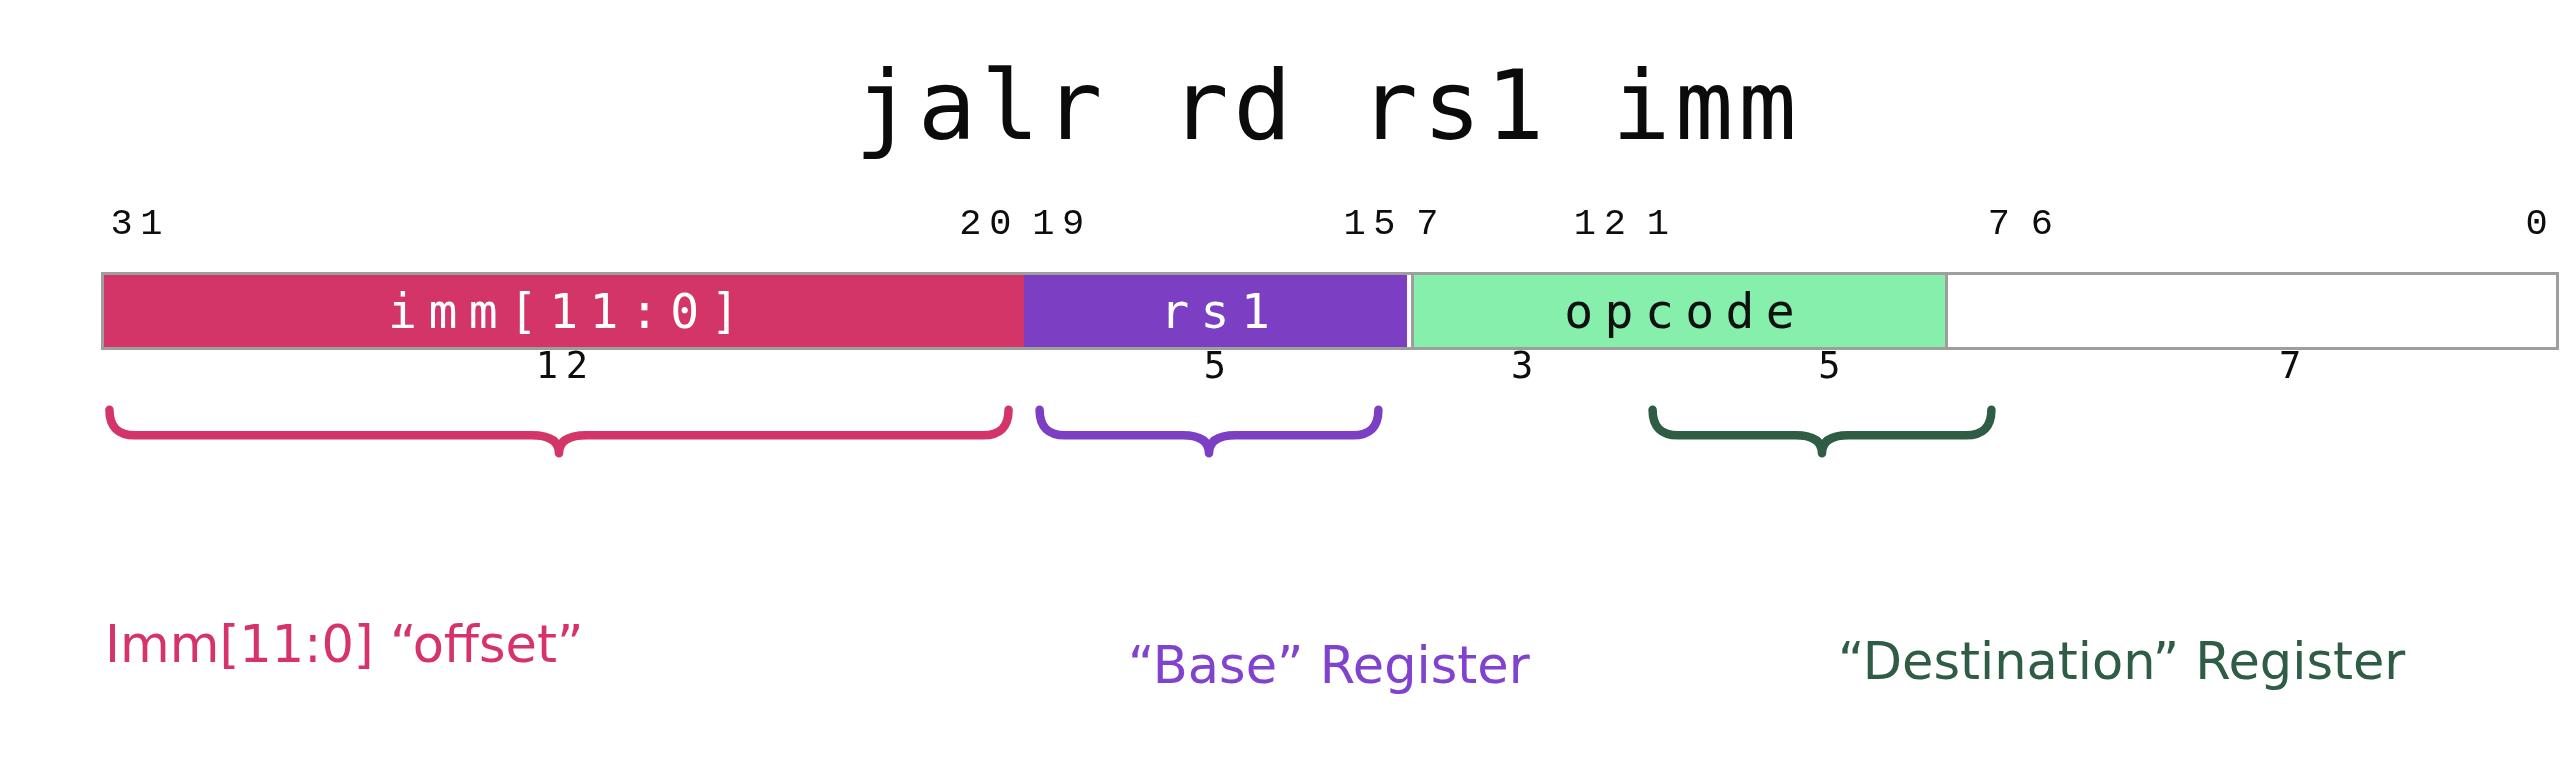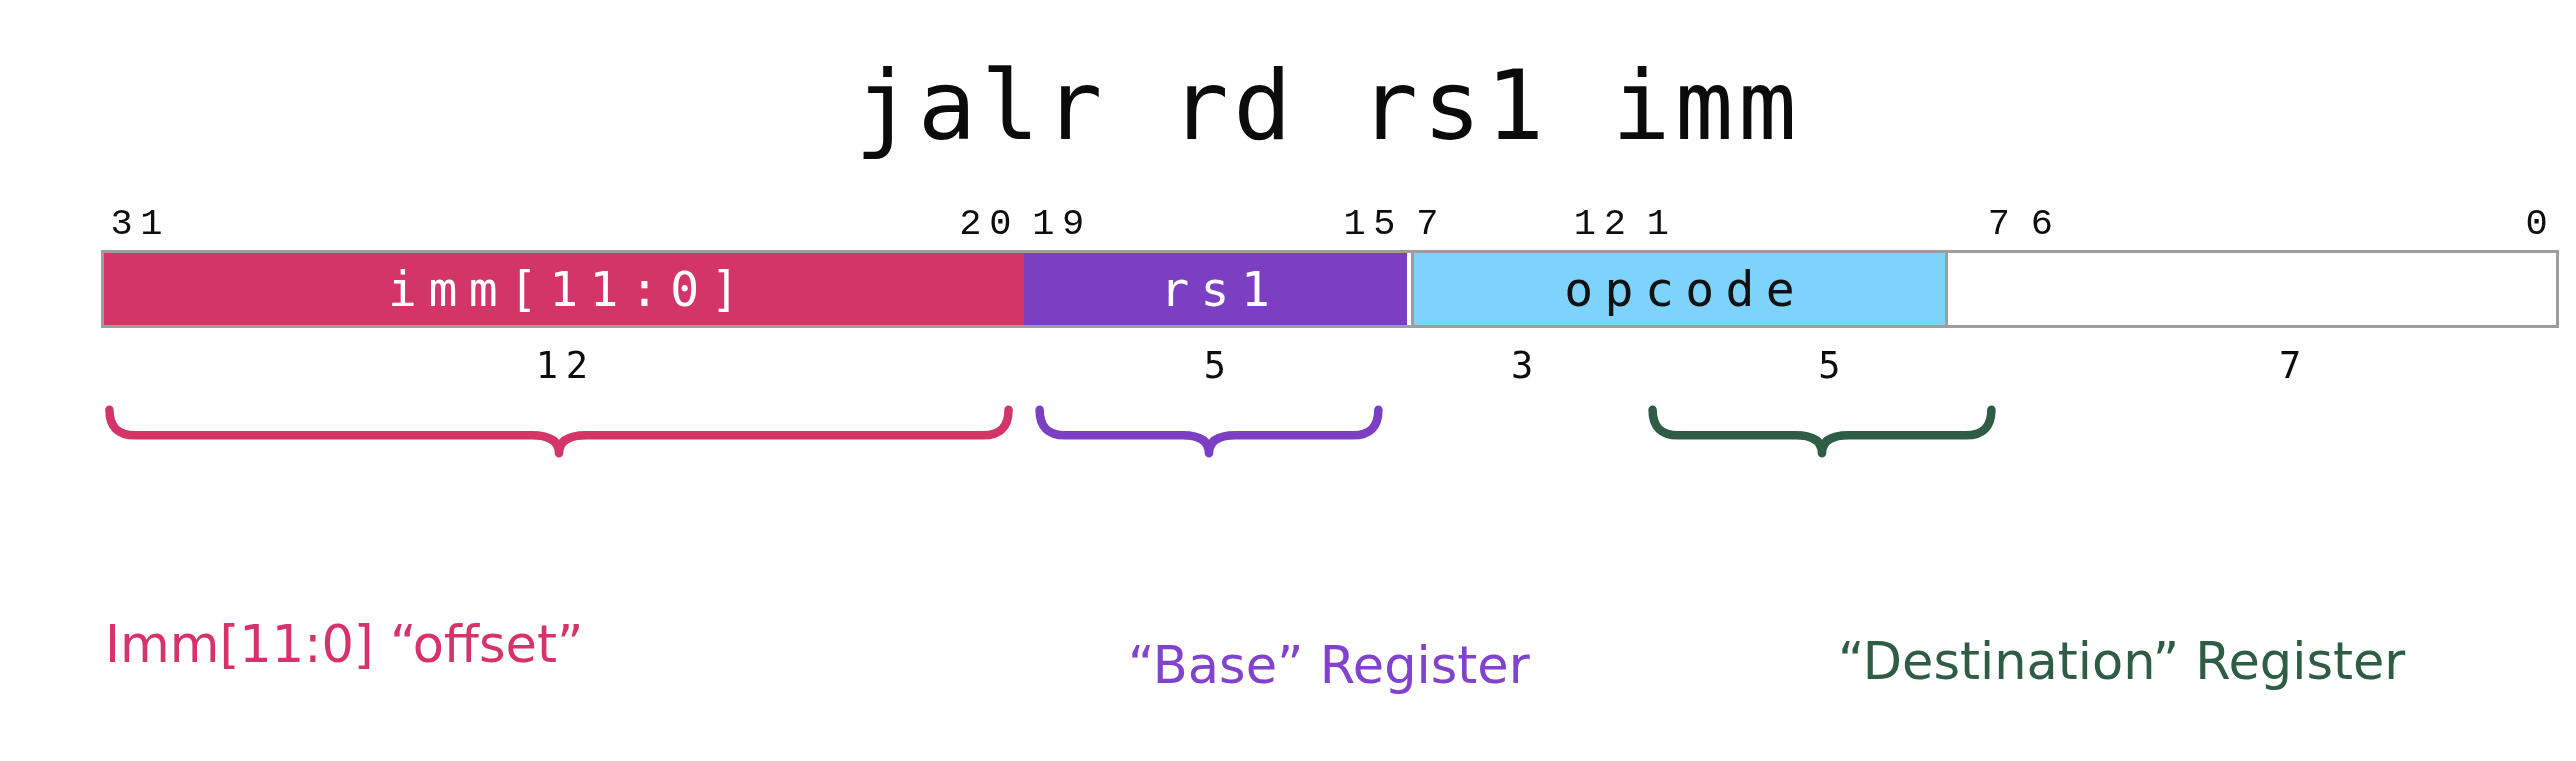--- a/index.html
+++ b/index.html
@@ -47,21 +47,21 @@
   .bitrow .bcell {
     display: flex;
     justify-content: space-between;
     align-items: flex-start;
     padding: 0 3.8px 0 9.5px;
     height: 100%;
     font-family: Liberation Mono, monospace;
   }
   .bar {
     position: absolute;
-    left: 0; top: 250px;
+    left: 0; top: 272px;
     width: 100%; height: 78px;
     display: flex;
     border: 3.8px solid #9e9e9e;
     background: #ffffff;
   }
   .fcell {
     height: 100%;
     display: flex;
     align-items: center;
     justify-content: center;
@@ -134,21 +134,21 @@
         </div>
       <div class="bcell" style="width:21.875%">
           <span>6</span>
           <span>0</span>
         </div>
     </div>
 
     <div class="bar">
       <div class="fcell" style="width: 37.5%; background-color: rgb(211, 53, 105); color: rgb(255, 255, 255);">imm[11:0]</div>
       <div class="fcell" style="width: 15.625%; background-color: rgb(124, 62, 194); color: rgb(255, 255, 255);">rs1</div>
-      <div class="fcell framed" style="width: 21.875%; background-color: #7dd3fc; color: rgb(17, 17, 17);">opcode</div>
+      <div class="fcell framed" style="width: 21.875%; background-color: #86efac; color: rgb(17, 17, 17);">opcode</div>
     </div>
 
     <div class="widthrow">
       <div class="wcell" style="width:37.5%">12</div>
       <div class="wcell" style="width:15.625%">5</div>
       <div class="wcell" style="width:9.375%">3</div>
       <div class="wcell" style="width:15.625%">5</div>
       <div class="wcell" style="width:21.875%">7</div>
     </div>
   </div>

